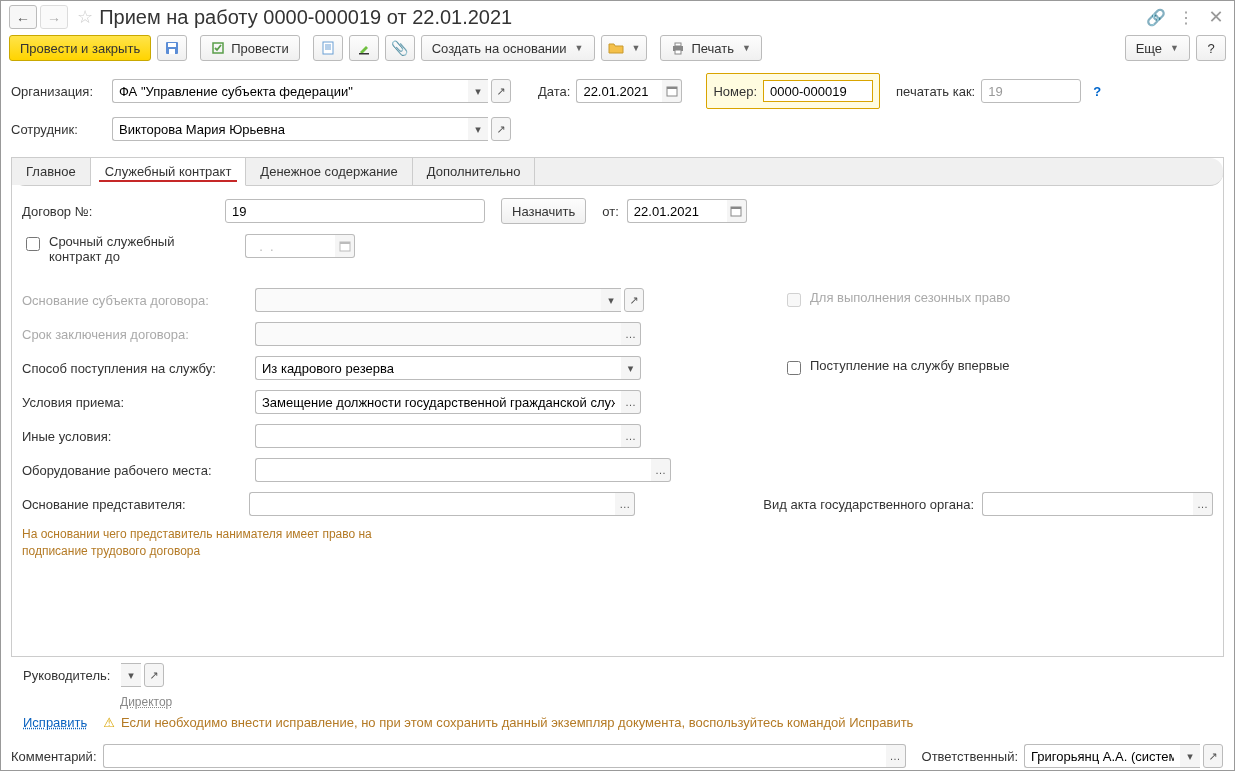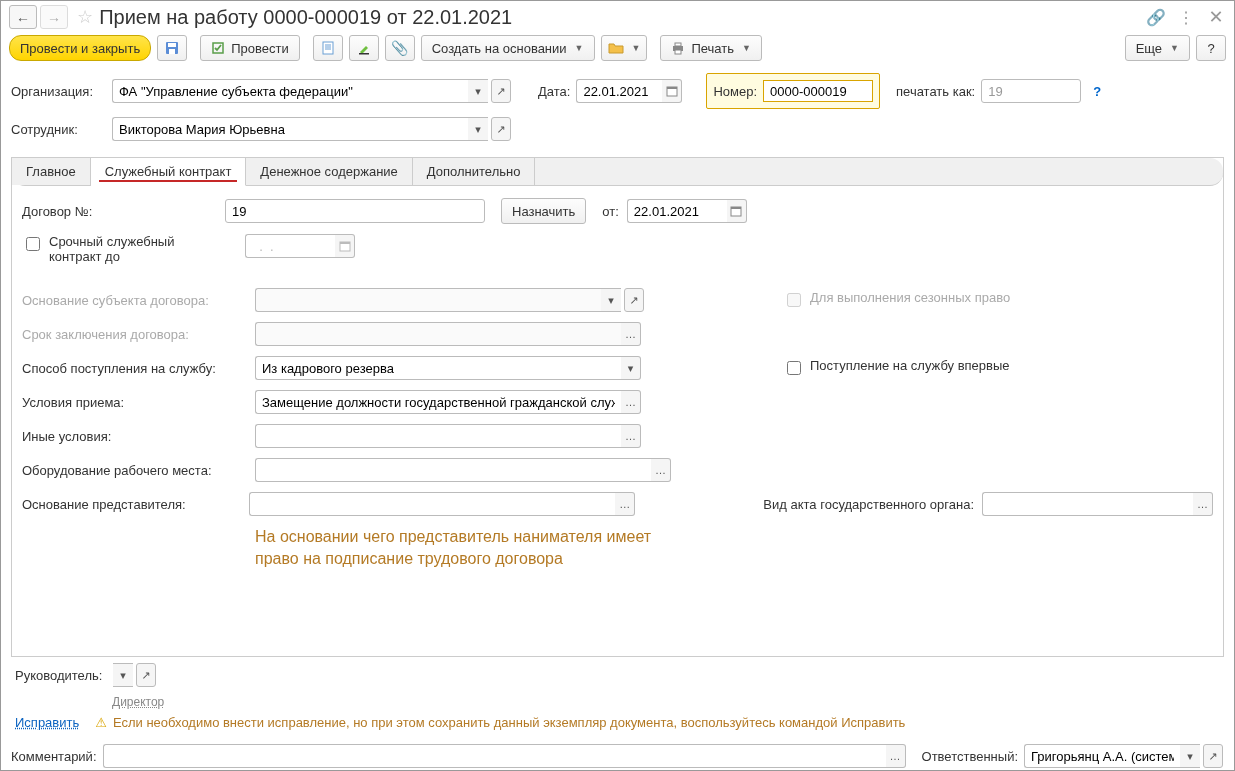--- a/index.html
+++ b/index.html
@@ -59,21 +59,20 @@
     align-items: center;
     gap: 6px;
     cursor: pointer;
     font-size: 13px;
     white-space: nowrap;
   }
   .btn.yellow {
     background: linear-gradient(#ffe44a,#ffd400);
     border-color: #c9a800;
     font-weight: normal;
-    border-radius: 12px;
   }
   .btn.icon-only { width: 30px; padding: 0; justify-content: center;}
   .btn .caret { font-size: 9px; color: #666; margin-left: 2px;}
   .sep { width: 1px; height: 24px; }
   .toolbar-right { margin-left: auto; display:flex; gap:6px; }
   
   .form-area { padding: 4px 10px; }
   .row { display:flex; align-items:center; margin-bottom: 8px; gap: 6px;}
   .lbl { white-space: nowrap; }
   .input {
@@ -159,23 +158,23 @@
     height:2px;
     background:#c62828;
   }
   .tab-body { padding: 12px 10px 16px 10px; min-height: 470px;}
   .field-row { display:flex; align-items:center; margin-bottom: 10px; gap:8px;}
   .label-col { width: 225px; }
   .muted { color: #aaa; }
   .muted input { background: #fafafa;}
   .chk { display:inline-flex; align-items:flex-start; gap:6px; }
   .chk input[type=checkbox]{ width:14px;height:14px;cursor:pointer;}
-  .hint { color: #b47a25; font-size: 16px; line-height:1.4; margin-left:233px;}
+  .hint { color: #b47a25; font-size: 12px; line-height:1.4; }
   
-  .bottom { padding: 6px 10px 0 14px; }
+  .bottom { padding: 6px 10px 0 22px; }
   .link { color: #0a62c0; text-decoration: underline dotted; cursor:pointer;}
   .warn-icon { color: #d9a400; }
   .warn-text { color: #b47a25; }
   .sub-link { color:#888; text-decoration:underline dotted; font-size:12px; margin-left:97px; cursor:pointer;}
   .footer-row { display:flex; align-items:center; gap:6px; padding: 6px 10px 10px 10px; }
   svg { display:block;}
 </style>
 </head>
 <body>
 

